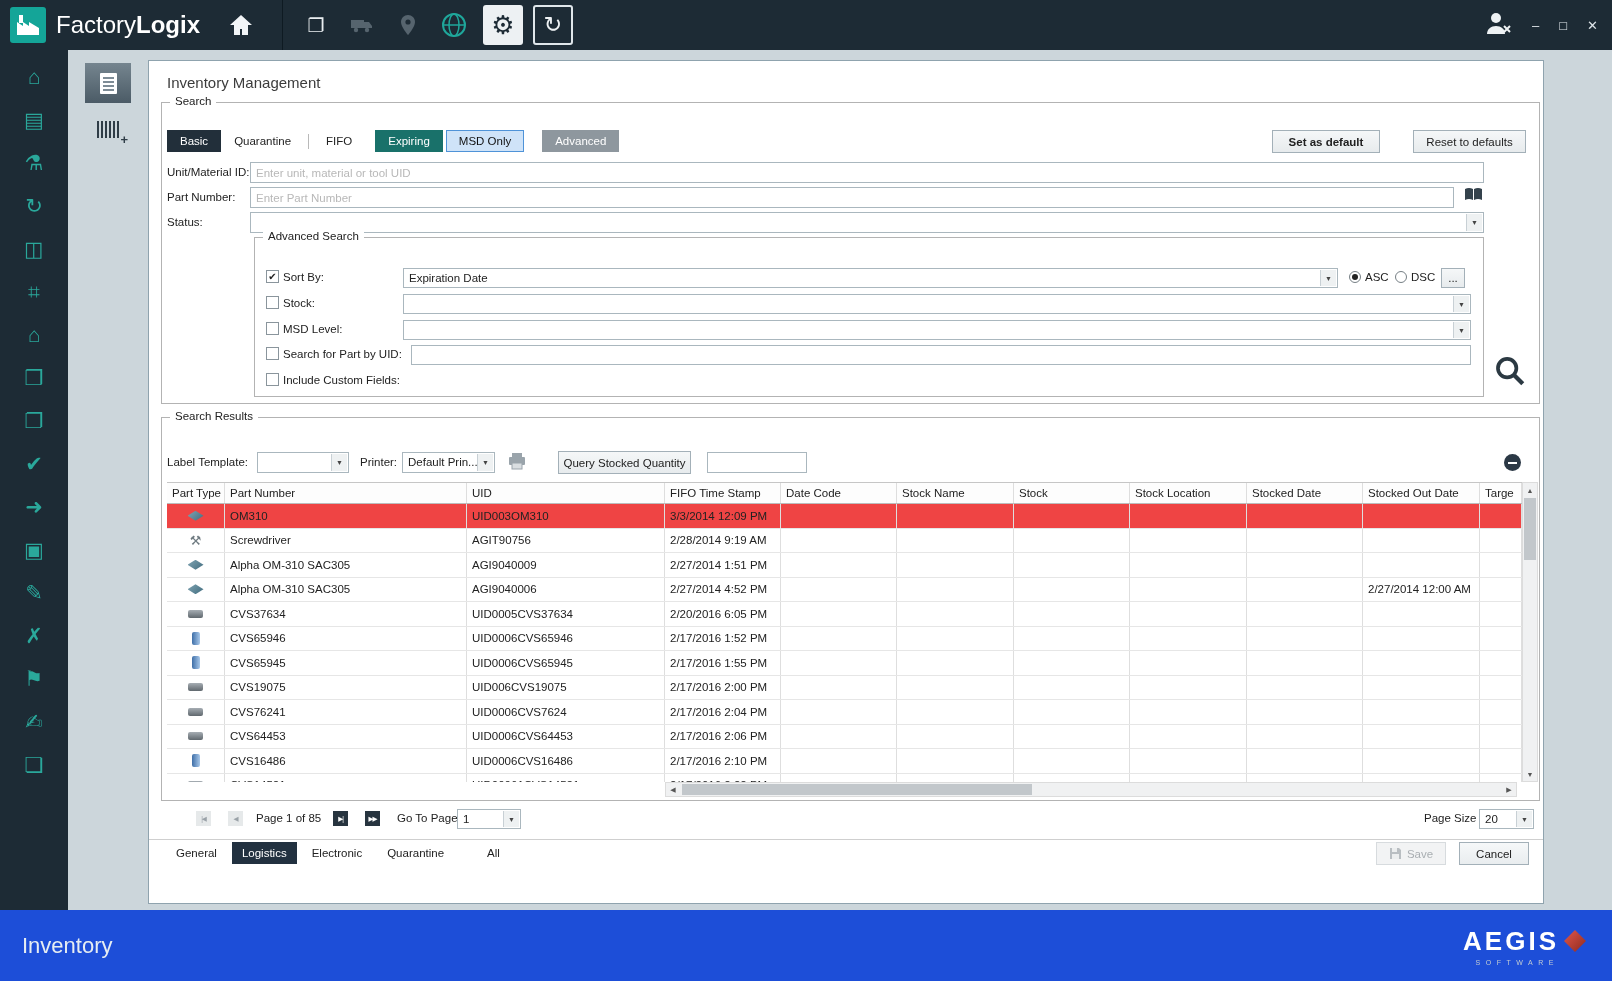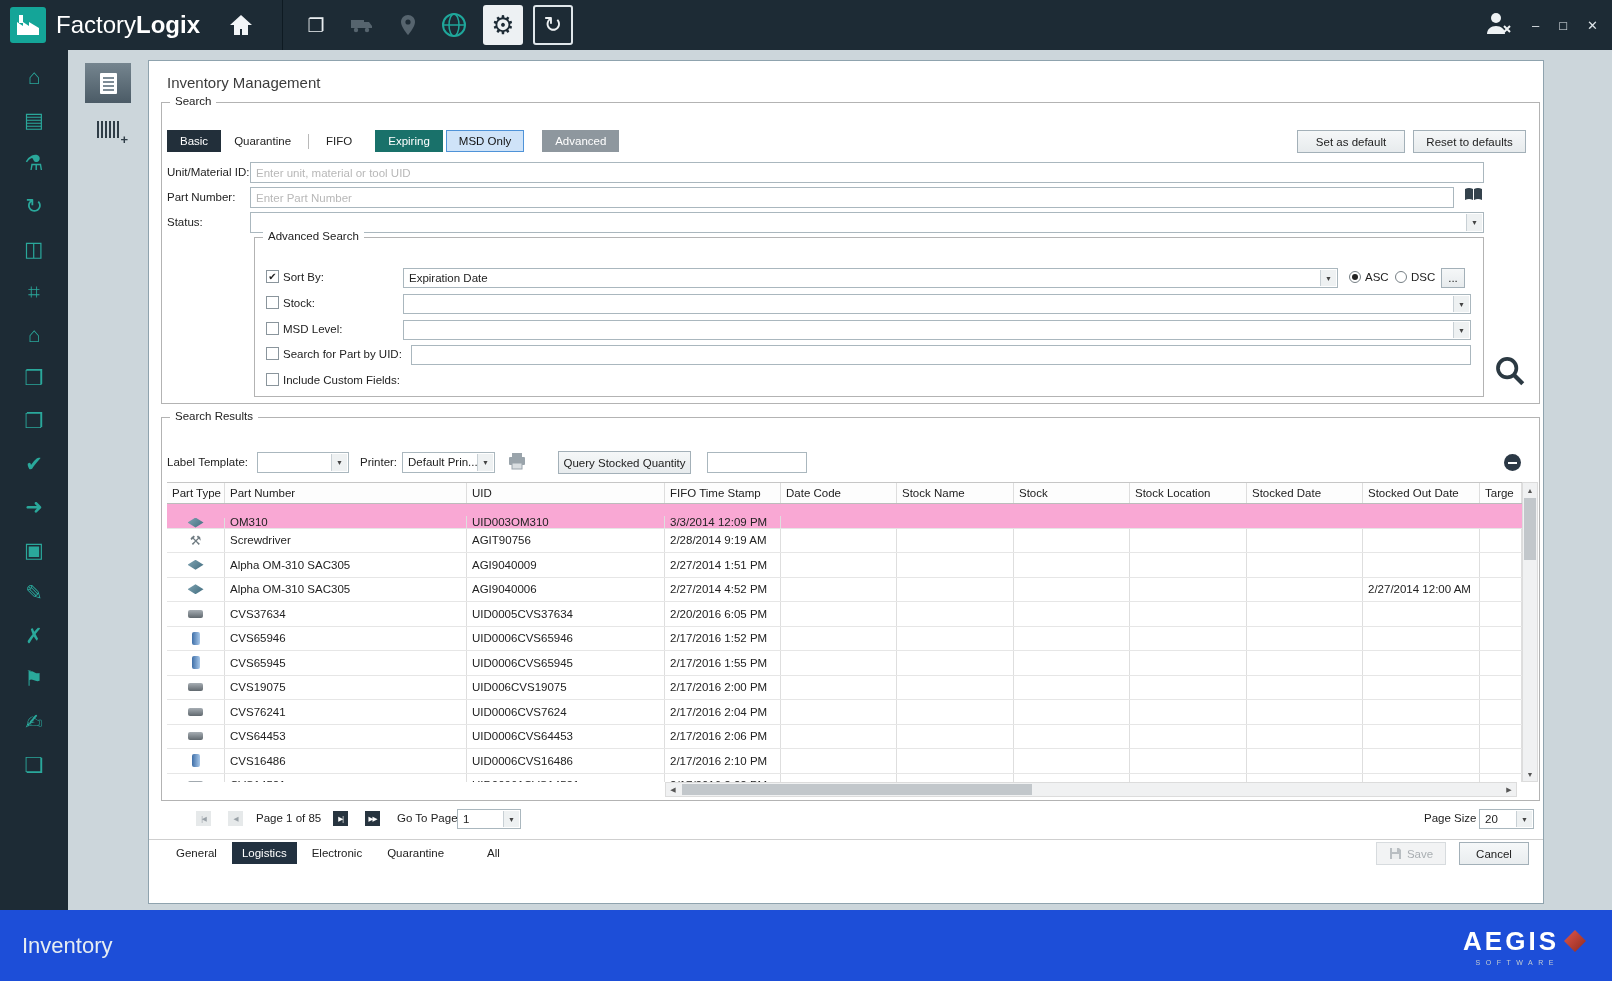--- a/index.html
+++ b/index.html
@@ -55,21 +55,21 @@
   
   .stabs{position:absolute;left:5px;top:26px;display:flex;align-items:center;height:24px;}
   .stab{padding:5px 13px;font-size:11.5px;color:#222;white-space:nowrap;}
   .stab.dark{background:#222f3a;color:#fff;}
   .stab.divider{padding:0;width:1px;height:15px;background:#b9b9b9;margin:0 4px;}
   .stab.teal{background:#19716a;color:#fff;margin-left:10px;}
   .stab.highlight{background:#cfe3f8;border:1px solid #4f93d8;color:#111;margin-left:3px;padding:4px 12px;}
   .stab.gray{background:#8e979e;color:#fff;margin-left:18px;}
 
   .btn{position:absolute;background:linear-gradient(#f5f7f8,#e7ebed);border:1px solid #a3b0b8;font-size:11.5px;color:#222;text-align:center;font-family:inherit;}
-  .set-default{left:1135px;top:27px;width:108px;height:23px;}
+  .set-default{left:1110px;top:27px;width:108px;height:23px;font-weight:bold;}
   .reset{left:1251px;top:27px;width:113px;height:23px;}
 
   .unit-label{left:5px;top:63px;} .unit-input{left:88px;top:59px;width:1234px;height:21px;}
   .part-label{left:5px;top:88px;} .part-input{left:88px;top:84px;width:1204px;height:21px;}
   .status-label{left:5px;top:113px;}
   .lookup-icon{position:absolute;left:1302px;top:84px;}
 
   .combo{position:absolute;background:#fff;border:1px solid #aab7be;overflow:hidden;}
   .combo::after{content:"▼";position:absolute;right:1px;top:1px;bottom:1px;width:15px;background:#eef1f2;border-left:1px solid #c8d0d5;font-size:7px;color:#444;display:flex;align-items:center;justify-content:center;}
   .combo-val{display:block;padding:3px 20px 3px 5px;font-size:11.5px;white-space:nowrap;overflow:hidden;}
@@ -109,21 +109,21 @@
   .thead > div:nth-of-type(3),.trow > div:nth-of-type(3){width:198px;}
   .thead > div:nth-of-type(4),.trow > div:nth-of-type(4){width:116px;}
   .thead > div:nth-of-type(5),.trow > div:nth-of-type(5){width:116px;}
   .thead > div:nth-of-type(6),.trow > div:nth-of-type(6){width:117px;}
   .thead > div:nth-of-type(7),.trow > div:nth-of-type(7){width:116px;}
   .thead > div:nth-of-type(8),.trow > div:nth-of-type(8){width:117px;}
   .thead > div:nth-of-type(9),.trow > div:nth-of-type(9){width:116px;}
   .thead > div:nth-of-type(10),.trow > div:nth-of-type(10){width:117px;}
   .thead > div:nth-of-type(11),.trow > div:nth-of-type(11){flex:1;min-width:0;}
   .trow{display:flex;height:24.5px;border-bottom:1px solid #e6e6e6;background:#fff;}
-  .trow.selected{background:#f9a8d4;align-items:flex-end;}
+  .trow.selected{background:#ef4444;}
   .trow > div:nth-of-type(1){justify-content:center;}
   .pt-icon{display:inline-block;}
   .pt-icon.diamond{width:16px;height:10px;background:linear-gradient(135deg,#7fa3b2,#3f6b7d);clip-path:polygon(50% 0,100% 50%,50% 100%,0 50%);}
   .pt-icon.tool::before{content:"⚒";font-size:13px;color:#6e7a80;line-height:1;}
   .pt-icon.chip{width:15px;height:8px;background:linear-gradient(#a6adb3,#60686e);border-radius:2px;}
   .pt-icon.battery{width:8px;height:13px;background:linear-gradient(90deg,#3f6fa8,#a8c8ea);border-radius:2px;}
 
   
   .vscroll{position:absolute;left:1360px;top:64px;width:16px;height:300px;background:#f0f1f2;border:1px solid #dcdcdc;}
   .vs-up,.vs-down{position:absolute;left:0;right:0;height:14px;font-size:7px;color:#555;display:flex;align-items:center;justify-content:center;}

